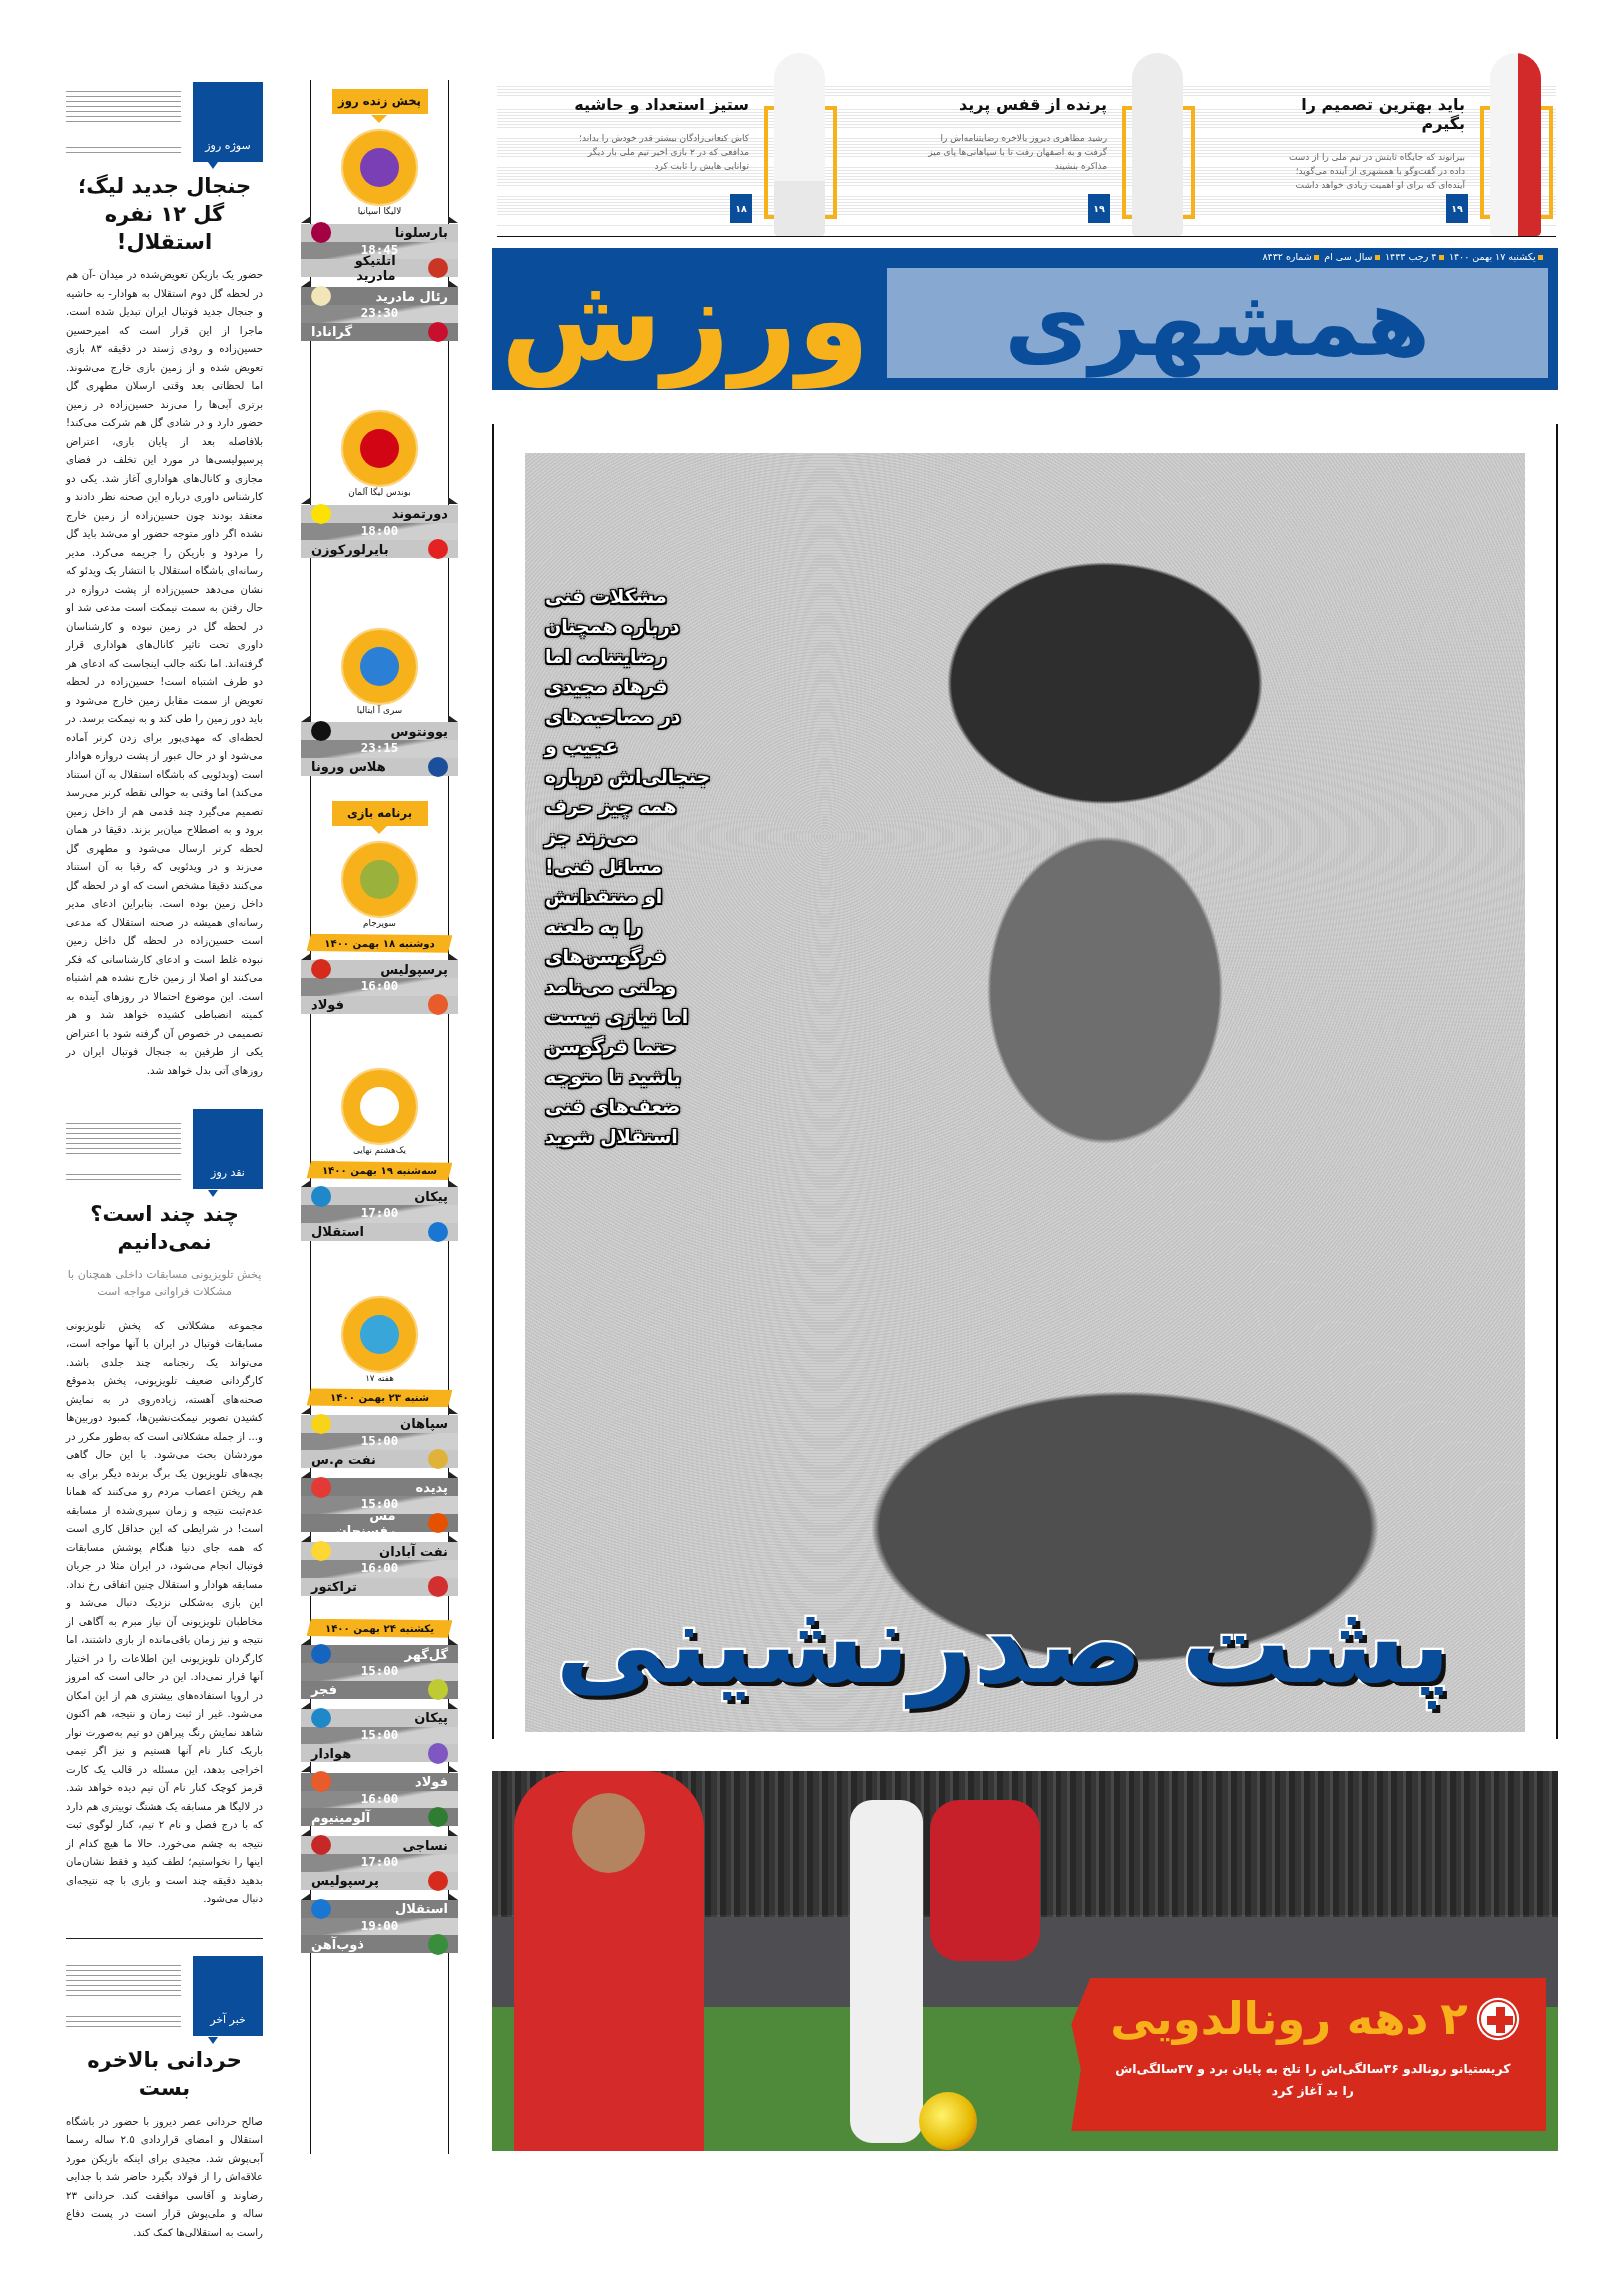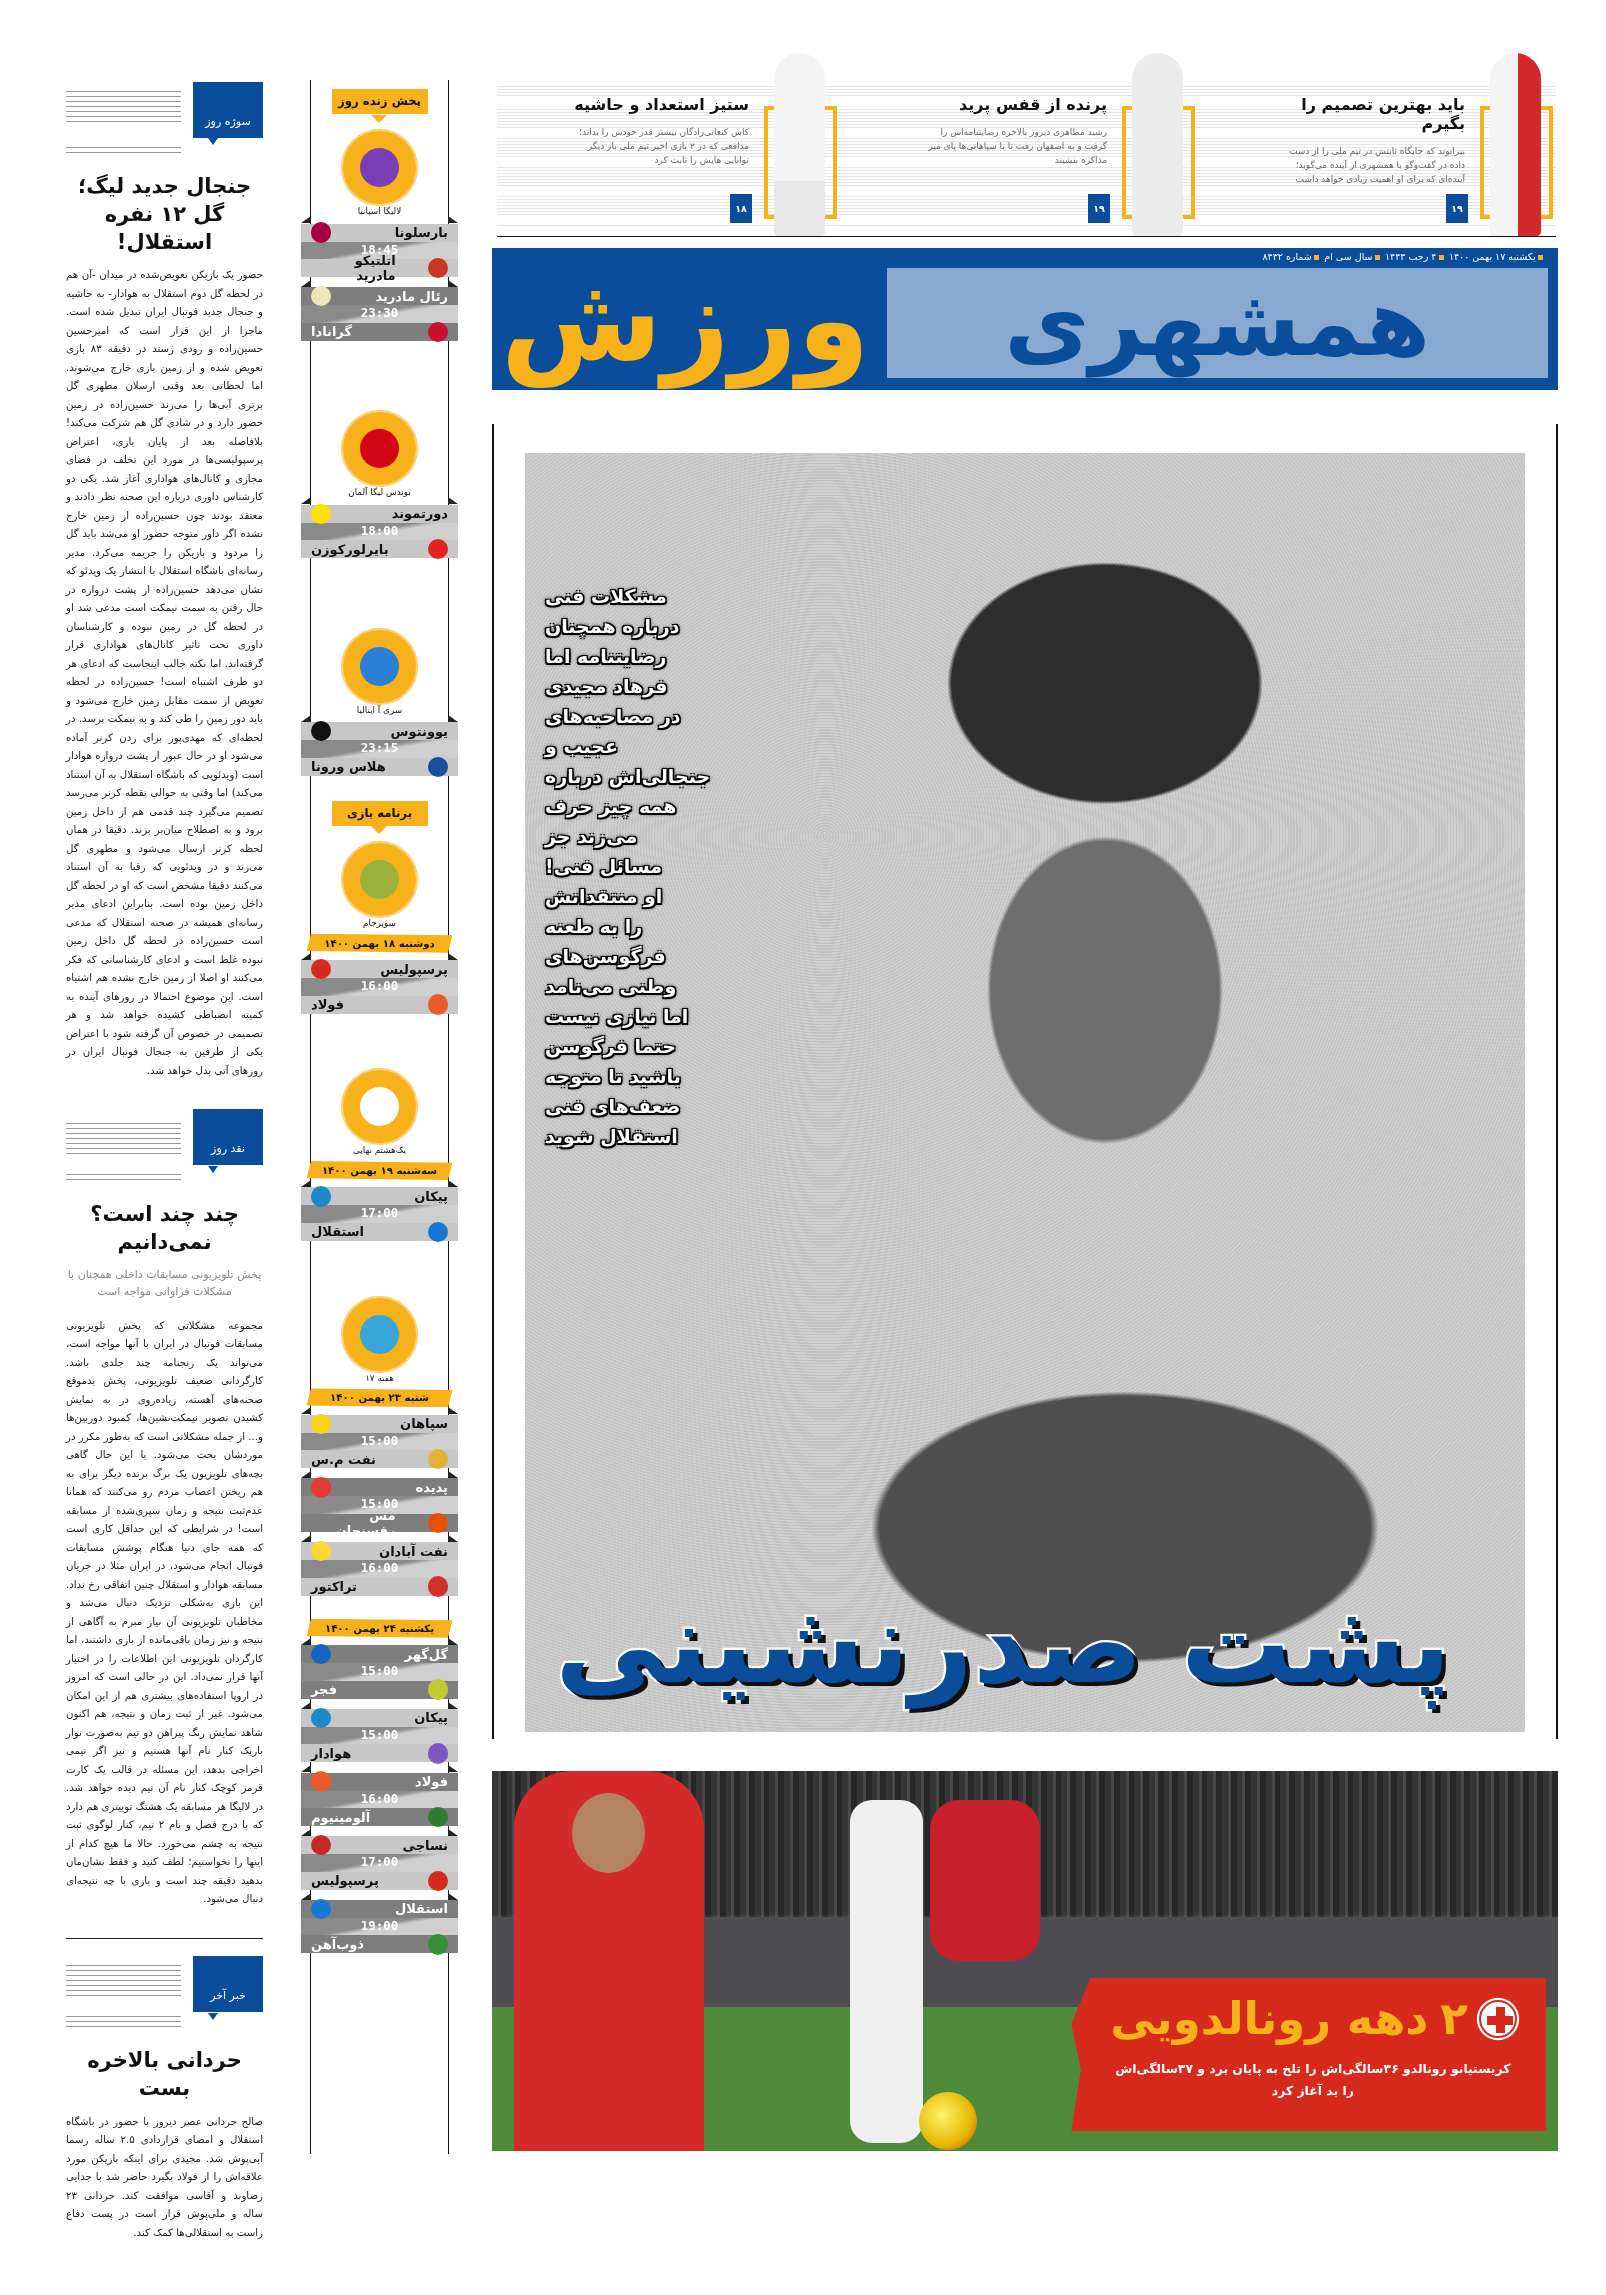--- a/index.html
+++ b/index.html
@@ -5,21 +5,21 @@
   * { box-sizing: border-box; margin: 0; padding: 0; }
   html, body { width: 1607px; height: 2295px; background: #fff; overflow: hidden; }
   body { position: relative; font-family: "DejaVu Sans", sans-serif; direction: rtl; color: #111; }
 
   
   .left-col { position: absolute; left: 66px; top: 82px; width: 197px; }
   .brief { position: relative; margin-bottom: 29px; }
   .brief-head { position: relative; height: 80px; }
   .brief-lines { position: absolute; left: 0; top: 0; width: 115px; height: 72px;
     background: repeating-linear-gradient(to bottom, #fff 0 3.7px, #999 3.7px 4.4px, #fff 4.4px 5.1px); }
-  .brief-tag { position: absolute; right: 0; top: 0; width: 70px; height: 56px; background: #0a4e9b;
+  .brief-tag { position: absolute; right: 0; top: 0; width: 70px; height: 80px; background: #0a4e9b;
     color: #fff; font-size: 11px; display: flex; align-items: flex-end; justify-content: center; padding-bottom: 10.2px; }
   .brief-tag::after { content: ""; position: absolute; bottom: -7.3px; left: 14.6px; border-left: 5.8px solid transparent;
     border-right: 5.8px solid transparent; border-top: 7.3px solid #0a4e9b; }
   .brief-title { font-family: "DejaVu Sans", sans-serif; font-weight: 900; font-size: 21px; line-height: 28px;
     text-align: center; margin: 10.2px 0 10.2px; color: #111; }
   .brief-sub { font-size: 11px; color: #888; text-align: center; line-height: 17.5px; margin-bottom: 16px; }
   .brief-body { font-size: 10.2px; line-height: 18.5px; text-align: justify; color: #1a1a1a; }
   .brief-sep { border-top: 1.5px solid #222; width: 197px; margin: 19px 0 17.5px; }
 
   
@@ -50,21 +50,21 @@
 
   
   .teasers { position: absolute; left: 497px; top: 40px; width: 1059px; height: 197px; }
   .teaser-bg { position: absolute; left: 0; top: 44px; width: 100%; height: 142px;
     background: repeating-linear-gradient(to bottom, #fff 0 2.2px, #e6e6e6 2.2px 2.9px); }
   .teaser-rule { position: absolute; left: 0; top: 196px; width: 100%; border-top: 1.5px solid #111; }
   .teaser { position: absolute; top: 44px; width: 351px; height: 146px; }
   .teaser .frame { position: absolute; right: 2.9px; top: 22px; width: 73px; height: 113px; border: 4.4px solid #f7b21b; border-left-color: #f7b21b; }
   .teaser .player { position: absolute; right: 14.6px; top: -31px; width: 51px; height: 183px; border-radius: 25.6px 25.6px 4.4px 4.4px; }
   .teaser .text { position: absolute; right: 91px; top: 11px; width: 186px; }
-  .teaser h3 { font-size: 16px; font-weight: 900; margin-bottom: 11px; }
+  .teaser h3 { font-size: 16px; font-weight: 900; margin-bottom: 17px; }
   .teaser p { font-size: 9px; color: #666; line-height: 14px; }
   .teaser .page-no { position: absolute; right: 88px; top: 110px; width: 22px; height: 29px; background: #0a4e9b; color: #fff;
     font-size: 9.5px; font-weight: bold; display: flex; align-items: center; justify-content: center; }
 
   .masthead { position: absolute; left: 492px; top: 248px; width: 1066px; height: 142px; background: #0a4e9b; }
   .dateline { position: absolute; right: 13px; top: 2.9px; color: #fff; font-size: 9.5px; white-space: nowrap; }
   .dateline span.sq { display: inline-block; width: 5.1px; height: 5.1px; background: #f7b21b; margin: 0 2.2px; }
   .logo-main { position: absolute; right: 10.2px; top: 20.4px; width: 661px; height: 110px; background: #87a9d1;
     color: #0a4e9b; font-size: 93px; font-weight: 900; display: flex; align-items: center; justify-content: center; overflow: hidden; letter-spacing: -2.9px; line-height: 1; }
   .logo-sport { position: absolute; left: 7.3px; top: 4.4px; width: 372px; height: 135px; color: #f7b21b;

